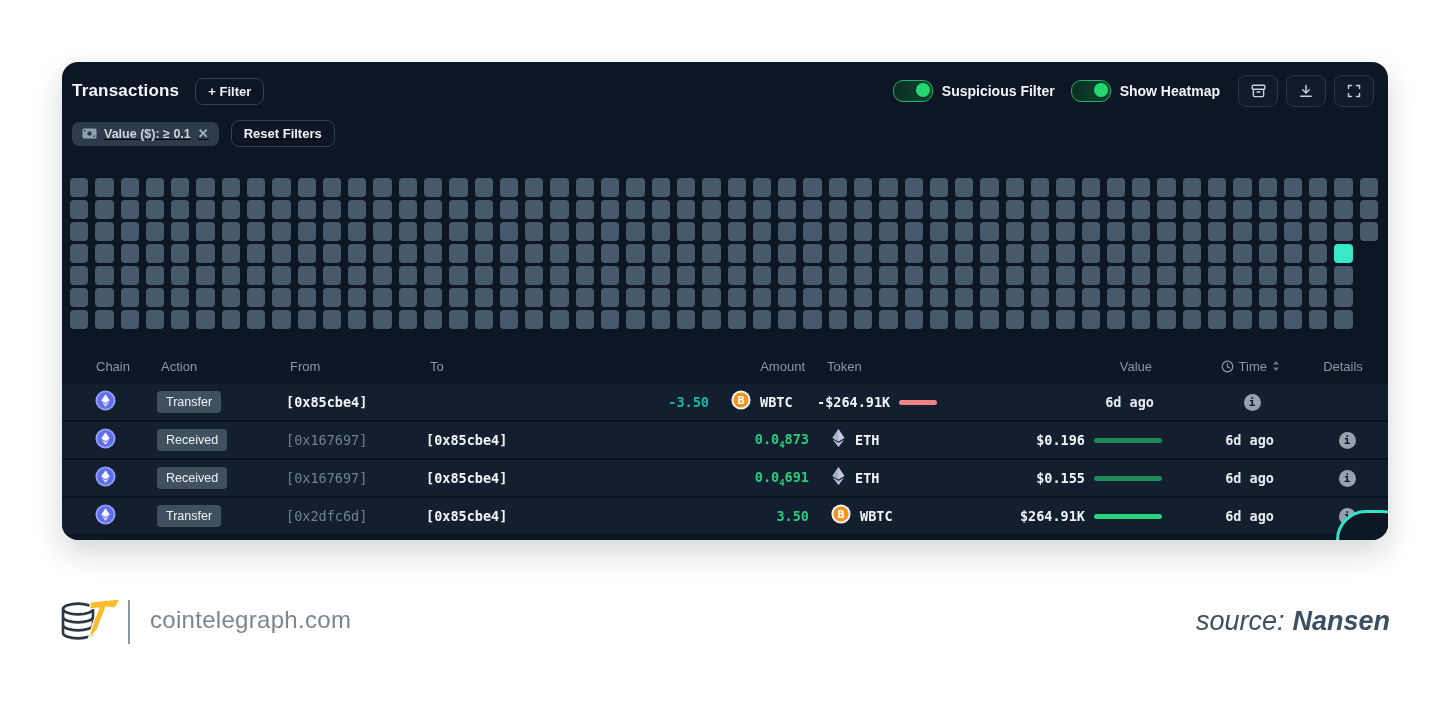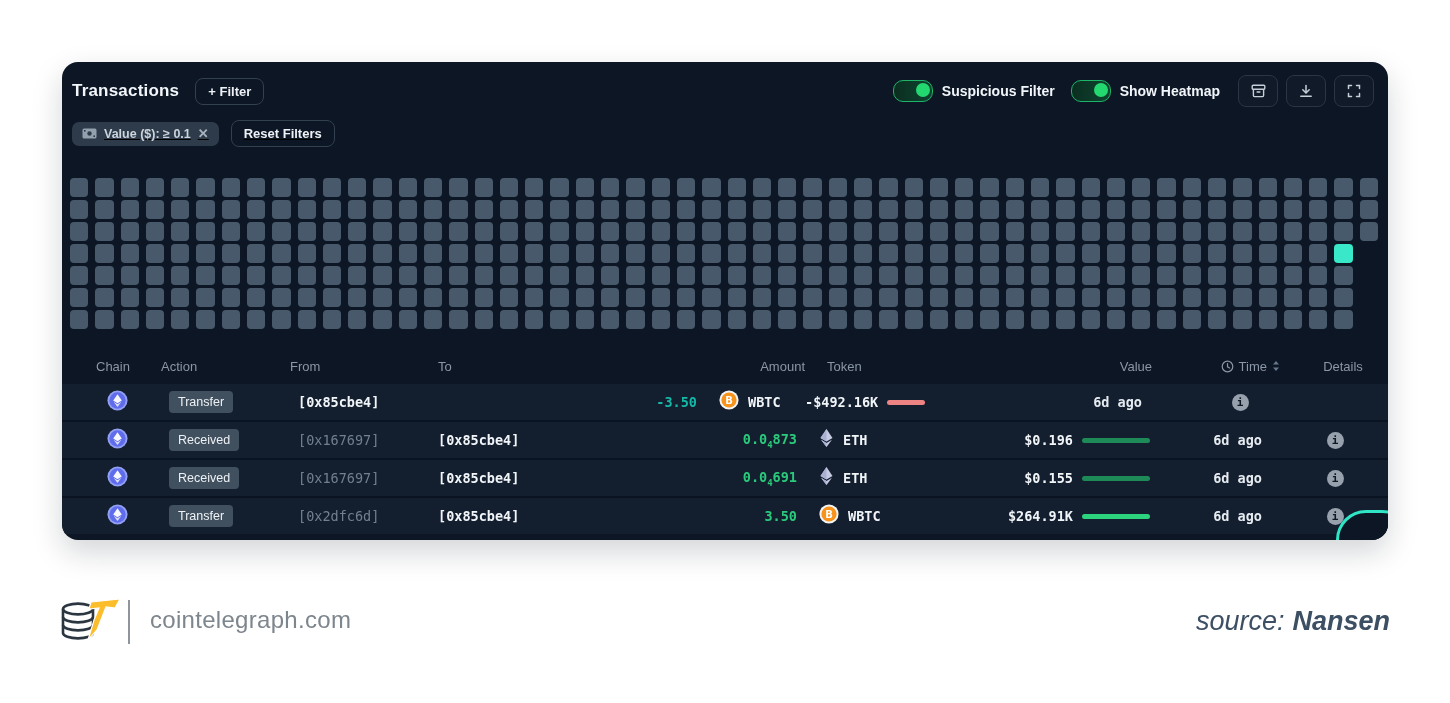--- a/index.html
+++ b/index.html
@@ -43,28 +43,28 @@
   .hm-cell{background:#48596b;border-radius:4px;}
   .hm-cell.hl{background:#38e8c8;}
 
   
   .tgrid{display:grid;grid-template-columns:88px 112px 150px 1fr 100px 150px 225px 120px 70px;
          align-items:center;}
   .t-head{position:absolute;top:290px;left:10px;right:10px;height:28px;color:#8b96a6;font-size:13px;}
   .t-head .c-chain{padding-left:24px;}
   .t-head .c-action{padding-left:1px;}
   .t-head .c-from{padding-left:18px;}
-  .t-head .c-to{padding-left:8px;margin-left:8px;}
+  .t-head .c-to{padding-left:8px;}
   .t-head .c-amount{text-align:right;padding-right:8px;}
   .t-head .c-token{padding-left:14px;}
   .t-head .c-value{text-align:right;padding-right:36px;}
   .t-head .c-time{display:flex;align-items:center;justify-content:flex-end;gap:5px;padding-right:28px;cursor:pointer;}
   .t-head .c-details{text-align:center;}
   .t-body{position:absolute;top:322px;left:0;right:0;}
-  .t-row{height:36px;background:#131f2f;padding:0 18px;}
+  .t-row{height:36px;background:#131f2f;padding:0 6px;}
   .t-row + .t-row{border-top:2px solid #0a1322;}
   .cell-chain{display:flex;justify-content:center;padding-right:14px;}
   .badge{display:inline-block;background:#41505f;border-radius:4px;padding:4px 9px;
          font-size:12.5px;color:#edf1f5;margin-left:1px;}
   .addr{font-family:"DejaVu Sans Mono",monospace;font-size:13.5px;color:#f1f5f8;font-weight:700;
         padding-left:18px;white-space:nowrap;cursor:pointer;}
   .addr.muted{color:#72808e;font-weight:400;}
   .cell-to .addr{padding-left:8px;}
   .amt{font-family:"DejaVu Sans Mono",monospace;font-size:13.5px;text-align:right;padding-right:8px;font-weight:600;}
   .amt.neg{color:#14b8a6;}
@@ -555,21 +555,21 @@
         <span class="amt neg">-3.50</span>
         <span class="cell-token">
           <span><svg width="20" height="20" viewBox="0 0 20 20">
               <circle cx="10" cy="10" r="9.6" fill="#f2f4f6"></circle>
               <circle cx="10" cy="10" r="7.6" fill="#f7931a"></circle>
               <text x="10" y="13.6" text-anchor="middle" font-family="DejaVu Sans, sans-serif" font-size="10" font-weight="bold" fill="#ffffff">B</text>
             </svg></span>
           <span class="tok-sym">WBTC</span>
         </span>
         <span class="cell-value">
-          <span class="val-num">-$492.16K</span>
+          <span class="val-num">-$264.91K</span>
           <span class="val-bar" style="background: rgb(238, 131, 131);"></span>
         </span>
         <span class="cell-time">6d ago</span>
         <span class="cell-details">
           <span class="info-ic">i</span>
         </span>
       </div>
       <div class="t-row tgrid">
         <span class="cell-chain">
           <span><svg width="21" height="21" viewBox="0 0 24 24">

